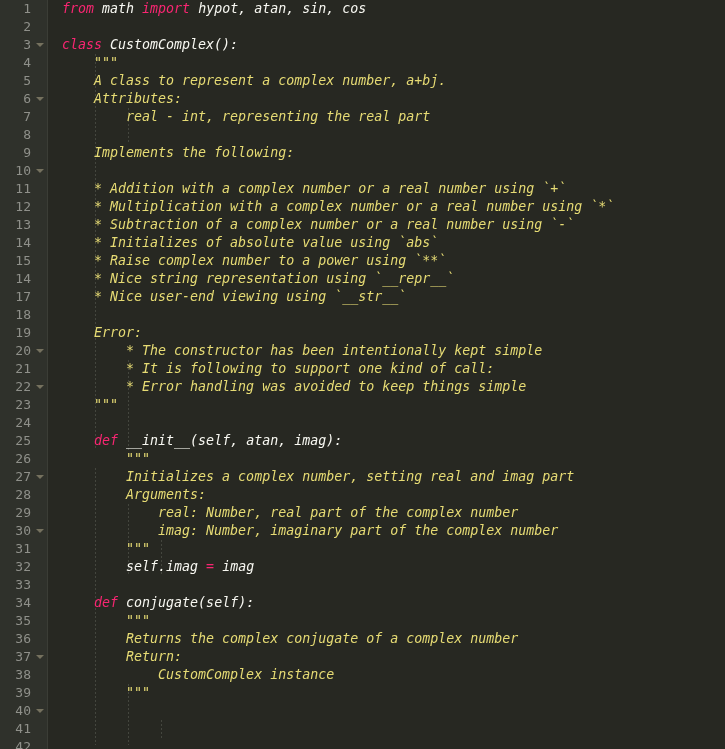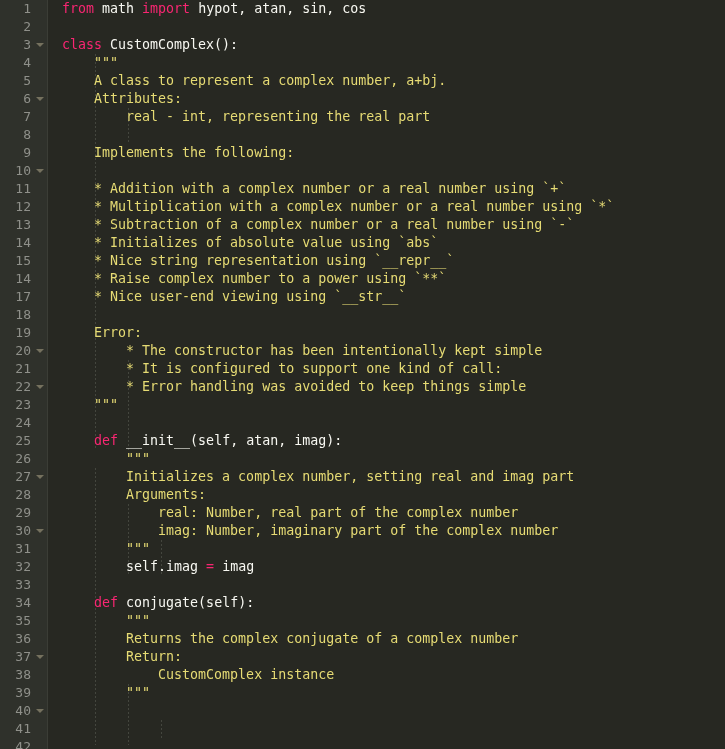--- a/index.html
+++ b/index.html
@@ -66,20 +66,21 @@
     border-top: 4px solid #75715e;
   }
 
   
   #code-area {
     position: relative;
     flex: 1 1 auto;
     height: 745px;
     background: #272822;
     overflow: hidden;
+    font-style: italic;
   }
   #code-lines {
     position: relative;
     padding-left: 14px;
     z-index: 2;
   }
   .code-row {
     height: 18px;
     line-height: 18px;
     font-size: 13.3px;
@@ -184,27 +185,27 @@
         <div class="code-row"><span class="tok-doc">    A class to represent a complex number, a+bj.</span></div>
         <div class="code-row"><span class="tok-doc">    Attributes:</span></div>
         <div class="code-row"><span class="tok-doc">        real - int, representing the real part</span></div>
         <div class="code-row">&nbsp;</div>
         <div class="code-row"><span class="tok-doc">    Implements the following:</span></div>
         <div class="code-row">&nbsp;</div>
         <div class="code-row"><span class="tok-doc">    * Addition with a complex number or a real number using `+`</span></div>
         <div class="code-row"><span class="tok-doc">    * Multiplication with a complex number or a real number using `*`</span></div>
         <div class="code-row"><span class="tok-doc">    * Subtraction of a complex number or a real number using `-`</span></div>
         <div class="code-row"><span class="tok-doc">    * Initializes of absolute value using `abs`</span></div>
+        <div class="code-row"><span class="tok-doc">    * Raise complex number to a power using `**`</span></div>
         <div class="code-row"><span class="tok-doc">    * Nice string representation using `__repr__`</span></div>
-        <div class="code-row"><span class="tok-doc">    * Raise complex number to a power using `**`</span></div>
         <div class="code-row"><span class="tok-doc">    * Nice user-end viewing using `__str__`</span></div>
         <div class="code-row">&nbsp;</div>
         <div class="code-row"><span class="tok-doc">    Error:</span></div>
         <div class="code-row"><span class="tok-doc">        * The constructor has been intentionally kept simple</span></div>
-        <div class="code-row"><span class="tok-doc">        * It is configured to support one kind of call:</span></div>
+        <div class="code-row"><span class="tok-doc">        * It is following to support one kind of call:</span></div>
         <div class="code-row"><span class="tok-doc">        * Error handling was avoided to keep things simple</span></div>
         <div class="code-row"><span class="tok-doc">    """</span></div>
         <div class="code-row">&nbsp;</div>
         <div class="code-row"><span class="tok-plain">    </span><span class="tok-kw">def</span><span class="tok-plain"> __init__(self, atan, imag):</span></div>
         <div class="code-row"><span class="tok-doc">        """</span></div>
         <div class="code-row"><span class="tok-doc">        Initializes a complex number, setting real and imag part</span></div>
         <div class="code-row"><span class="tok-doc">        Arguments:</span></div>
         <div class="code-row"><span class="tok-doc">            real: Number, real part of the complex number</span></div>
         <div class="code-row"><span class="tok-doc">            imag: Number, imaginary part of the complex number</span></div>
         <div class="code-row"><span class="tok-doc">        """</span></div>

